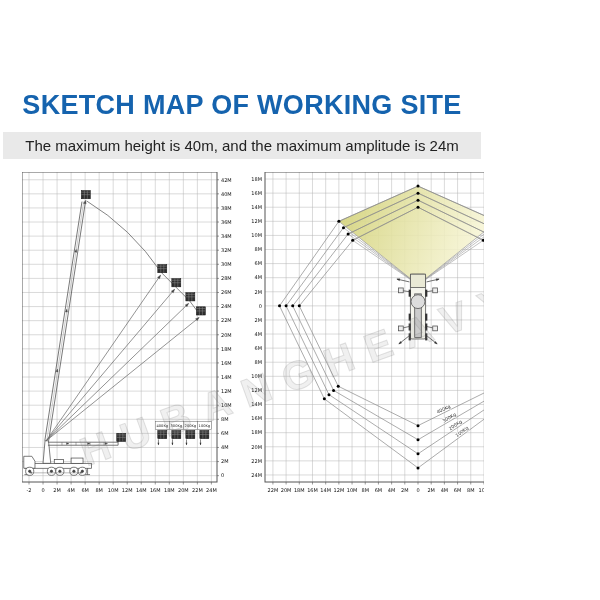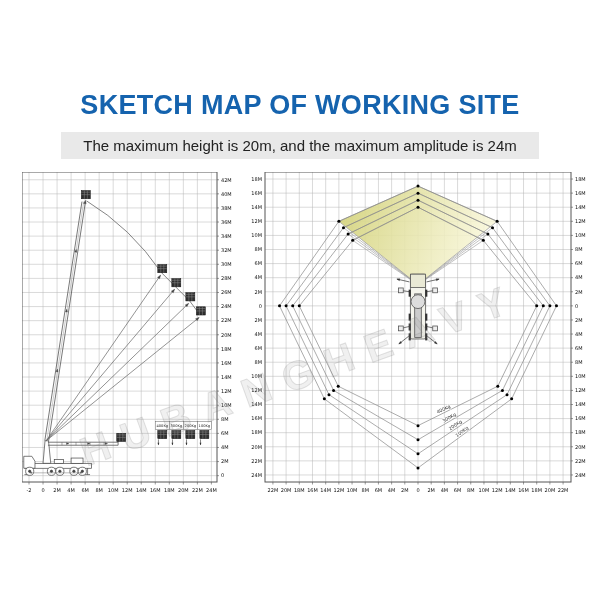--- a/index.html
+++ b/index.html
@@ -1,35 +1,35 @@
 <!DOCTYPE html>
 <html><head>
 <meta charset="utf-8">
 <style>
   html,body{margin:0;padding:0;background:#fff;font-family:"Liberation Sans",sans-serif}
-  .page{position:relative;width:600px;height:600px;background:#fff;overflow:hidden}
+  .page{position:relative;width:484px;height:600px;background:#fff;overflow:hidden}
   .header{padding-top:90px;text-align:center}
   .title{margin:0;font-size:27px;font-weight:bold;color:#1563ae;letter-spacing:.3px}
   .subtitle-band{display:inline-block;margin-top:11px;background:#e9e9e9;color:#222;font-size:15px;padding:5px 22px}
   .charts{position:absolute;top:172px;left:22px;display:flex;gap:6px;z-index:1}
   svg{display:block}
   svg text{font-family:"DejaVu Sans",sans-serif}
   .watermark{position:absolute;left:-12px;top:352px;width:624px;text-align:center;
     font-size:40px;font-weight:bold;letter-spacing:14px;white-space:nowrap;
     color:rgba(130,130,130,0.12);-webkit-text-stroke:1px rgba(120,120,120,0.20);
     transform:rotate(-20deg);pointer-events:none;z-index:2}
 </style>
 </head>
 <body>
 
 <div class="page">
   <div class="header">
     <h1 class="title">SKETCH MAP OF WORKING SITE</h1>
     <div>
-      <div class="subtitle-band">The maximum height is 20m, and the maximum amplitude is 24m</div>
+      <div class="subtitle-band">The maximum height is 40m, and the maximum amplitude is 24m</div>
     </div>
   </div>
   <div class="watermark">HUBANGHEAVY</div>
   <div class="charts">
     <svg id="sideChart" width="221" height="332">
         <g>
           <line x1="7.014388489208633" y1="0" x2="7.014388489208633" y2="310" stroke="#b4b4b4" stroke-width="0.5"></line>
           <line x1="21.043165467625897" y1="0" x2="21.043165467625897" y2="310" stroke="#b4b4b4" stroke-width="0.5"></line>
           <line x1="35.07194244604317" y1="0" x2="35.07194244604317" y2="310" stroke="#b4b4b4" stroke-width="0.5"></line>
           <line x1="49.10071942446043" y1="0" x2="49.10071942446043" y2="310" stroke="#b4b4b4" stroke-width="0.5"></line>

